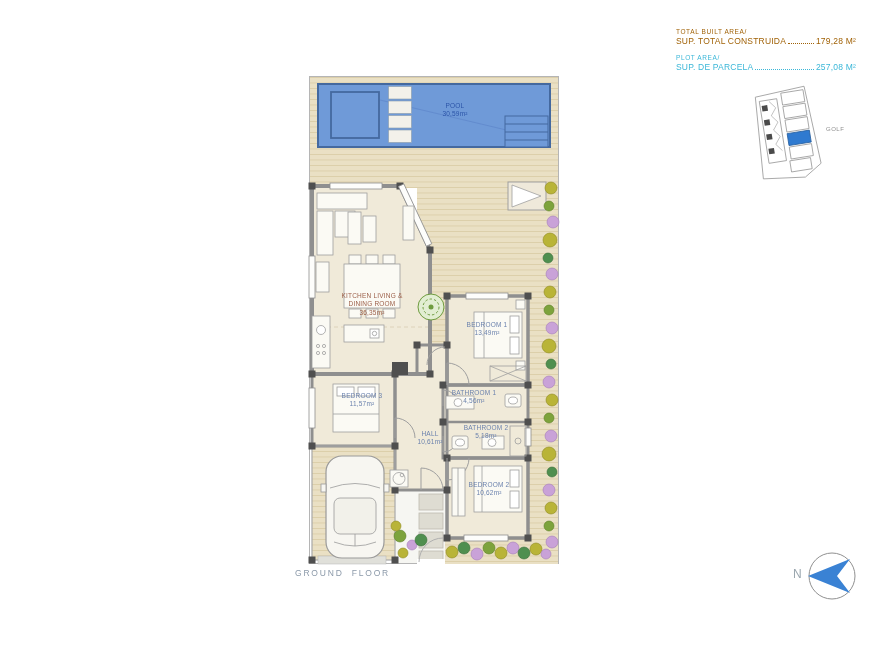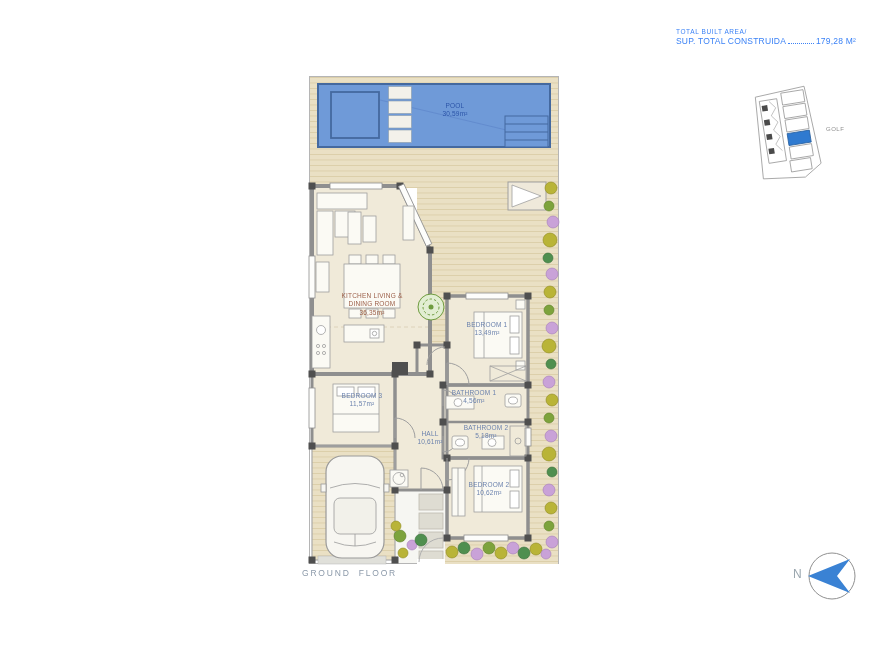--- a/index.html
+++ b/index.html
@@ -12,25 +12,25 @@
     line-height:1.3;letter-spacing:.2px;}
   .room-label span{display:block;}
   .room-label.red{color:#9c5f49;}
   .room-label.pool{color:#2b54a8;}
 
   
   .info-panel{position:absolute;left:676px;top:28px;width:180px;}
   .info-sub{font-size:6.5px;letter-spacing:.6px;margin-bottom:1px;}
   .info-line{display:flex;align-items:flex-end;font-size:8.5px;letter-spacing:.2px;width:180px;}
   .leader{flex:1;border-bottom:1px dotted currentColor;margin:0 2px 2px 2px;}
-  .info-gray{color:#3b82f6;margin-bottom:8px;}
+  .info-gray{color:#a16207;margin-bottom:8px;}
   .info-cyan{color:#3bb7d8;}
 
   .golf-label{position:absolute;left:826px;top:126px;font-size:6px;color:#8f8f8f;letter-spacing:.5px;}
-  .plan-title{position:absolute;left:302px;top:568px;font-size:8.5px;color:#8b99a9;
+  .plan-title{position:absolute;left:295px;top:568px;font-size:8.5px;color:#8b99a9;
     letter-spacing:1.8px;word-spacing:4px;}
   .north-label{position:absolute;left:793px;top:567px;font-size:12px;color:#9aa6ae;}
   .minimap{position:absolute;left:744px;top:85px;}
   .compass{position:absolute;left:806px;top:550px;}
 </style>
 </head>
 <body>
 
 <div class="canvas">
 
@@ -341,20 +341,28 @@
 
   <div class="info-panel">
     <div class="info-gray">
       <div class="info-sub">TOTAL BUILT AREA/</div>
       <div class="info-line">
         <span>SUP. TOTAL CONSTRUIDA</span>
         <span class="leader"></span>
         <span>179,28 M²</span>
       </div>
     </div>
+    <div class="info-cyan">
+      <div class="info-sub">PLOT AREA/</div>
+      <div class="info-line">
+        <span>SUP. DE PARCELA</span>
+        <span class="leader"></span>
+        <span>257,08 M²</span>
+      </div>
+    </div>
   </div>
 
   <svg class="minimap" width="82" height="102" viewBox="0 0 102 127">
     <g transform="rotate(-9 51 63)" fill="none" stroke="#9a9a9a" stroke-width="1">
       <path d="M22,10 L84,6 L90,104 L68,118 L16,112 Z" fill="#ffffff"></path>
       <rect x="26" y="16" width="22" height="78"></rect>
       <path d="M38,18 L45,27 L38,36 L45,45 L38,54 L45,63 L38,72 L45,81" stroke-width="0.7"></path>
       <g fill="#4a4a4a" stroke="none">
         <rect x="28" y="22" width="7" height="7"></rect>
           <rect x="28" y="40" width="7" height="7"></rect>

